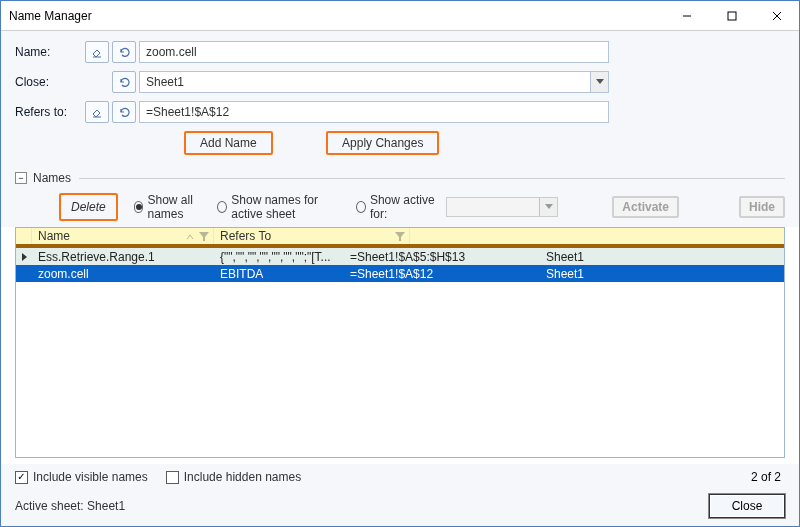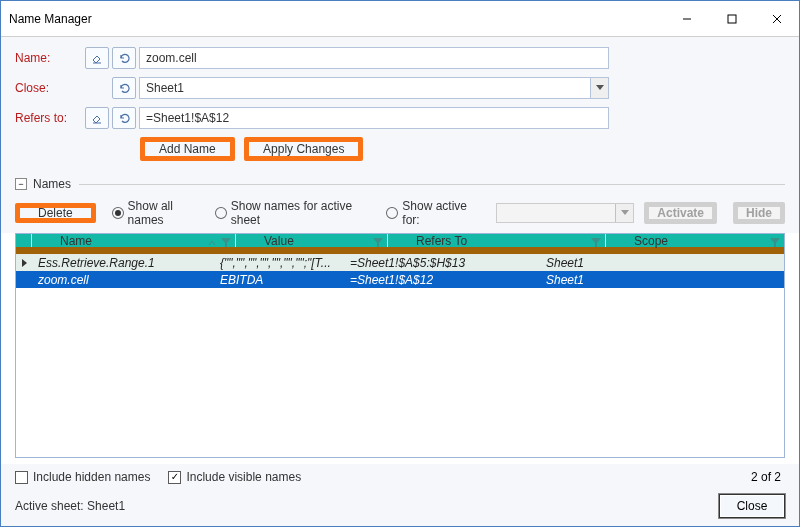--- a/index.html
+++ b/index.html
@@ -3,55 +3,55 @@
 <meta charset="utf-8">
 <style>
   * { box-sizing: border-box; font-family: "Segoe UI", Tahoma, sans-serif; font-size: 12px; }
   html, body { margin:0; padding:0; }
   body { background:#999; }
   .window {
     width:800px; height:527px; background:#fff; border:1px solid #4a7fbf;
     display:flex; flex-direction:column; position:relative;
   }
   .titlebar {
-    height:36px; background:#fff; display:flex; align-items:center;
+    height:30px; background:#fff; display:flex; align-items:center;
     border-bottom:1px solid #d0d0d0;
   }
   .titlebar-title { padding-left:8px; flex:1; color:#000; }
   .titlebar-btn {
     width:45px; height:30px; display:flex; align-items:center; justify-content:center;
     color:#000;
   }
   .titlebar-btn svg { width:10px; height:10px; }
   .form-area { padding:10px 14px 6px 14px; background:#f5f7fb; }
   .form-row { display:flex; align-items:center; margin-bottom:8px; }
-  .form-label { width:70px; color:#b91c1c; }
+  .form-label { width:70px; color:#0f172a; }
   .icon-btn {
     width:24px; height:22px; border:1px solid #a8b8ce; background:#f8fbff;
     display:flex; align-items:center; justify-content:center; margin-right:3px;
     border-radius:2px;
   }
   .icon-btn svg { width:12px; height:12px; }
   .text-input {
     flex:1; height:22px; border:1px solid #b5c4da; padding:0 6px; background:#fff;
     max-width:470px; color:#333;
   }
   .combo {
     flex:1; max-width:470px; height:22px; border:1px solid #b5c4da; background:#fff;
     display:flex; align-items:center; position:relative;
   }
   .combo-text { flex:1; padding:0 6px; color:#333; }
   .combo-arrow {
     width:18px; height:20px; border-left:1px solid #b5c4da; background:#efefef;
     display:flex; align-items:center; justify-content:center;
   }
   .btn {
-    height:24px; padding:0 14px; border:5px solid #f97316; background:#f4f8fc;
+    height:24px; padding:0 14px; border:2px solid #f97316; background:#f4f8fc;
     color:#333; display:inline-flex; align-items:center; justify-content:center;
-    margin-right:6px; border-radius:2px;
+    margin-right:6px; border-radius:2px;margin-left:44px;
   }
   .btn.disabled { color:#a0a0a0; border-color:#d0d0d0; background:#f4f4f4;font-weight:bold; }
   .button-row { margin-left:125px; margin-top:2px; margin-bottom:8px; }
   .section-header {
     display:flex; align-items:center; padding:2px 14px; background:#f5f7fb;
   }
   .collapse-box {
     width:12px; height:12px; border:1px solid #888; display:flex;
     align-items:center; justify-content:center; font-size:9px; margin-right:6px;
     background:#fff; line-height:1;
@@ -72,36 +72,36 @@
   .small-combo {
     width:140px; height:20px; border:1px solid #ccc; background:#f4f4f4;
     display:flex; align-items:center;
   }
   .small-combo .combo-arrow { height:18px; }
   .grid-wrap {
     flex:1; margin:0 14px 6px 14px; border:1px solid #9db5d6; background:#fff;
     display:flex; flex-direction:column; overflow:hidden;
   }
   .grid-header {
-    display:flex; height:20px; border-bottom:7px solid #a16207; background:#14b8a6;gap:22px;
+    display:flex; height:20px; border-bottom:4px solid #a16207; background:#fef9c3;
   }
   .gh-gutter { width:16px; border-right:1px solid #e3e8f0; }
   .gh-cell {
     display:flex; align-items:center; padding:0 6px; color:#333;
     border-right:1px solid #e3e8f0; position:relative;
   }
   .gh-cell .sort-icon, .gh-cell .filter-icon {
     position:absolute; right:4px; top:3px; opacity:.45;
   }
   .col-name { width:182px; }
   .col-value { width:130px; }
   .col-refers { width:196px; }
   .col-scope { flex:1; }
   .grid-body { flex:1; overflow:auto; background:#fff; }
-  .grid-row { display:flex; height:17px; align-items:center;font-style:italic; }
+  .grid-row { display:flex; height:17px; align-items:center; }
   .grid-row .gr-gutter {
     width:16px; height:17px; display:flex; align-items:center; justify-content:center;
   }
   .grid-row .gr-cell { padding:0 6px; white-space:nowrap; overflow:hidden; text-overflow:clip; }
   .grid-row.r0 { background:#e4efec; color:#222; }
   .grid-row.r1 { background:#0a63c8; color:#fff; }
   .row-indicator {
     width:0; height:0; border-top:4px solid transparent; border-bottom:4px solid transparent;
     border-left:5px solid #333;
   }
@@ -114,21 +114,21 @@
     width:13px; height:13px; border:1px solid #5a5a5a; background:#fff;
     display:flex; align-items:center; justify-content:center; font-size:10px;
     line-height:1;
   }
   .checkbox.checked::after { content:"✓"; font-size:10px; color:#000; }
   .count-label { margin-left:auto; color:#000000; padding-right:4px; }
   .bottom-row {
     display:flex; align-items:center; padding:4px 14px 8px 14px; background:#f5f7fb;justify-content:center;
   }
   .close-btn {
-    margin-left:auto; width:66px; height:24px; border:1px solid #333;
+    margin-left:auto; width:76px; height:24px; border:1px solid #333;
     box-shadow: inset 0 0 0 1px #fff, 0 0 0 1px #888;
     background:#f4f8fc; display:flex; align-items:center; justify-content:center;
   }
   .filter-svg { width:10px; height:10px; }
 </style>
 </head>
 <body>
 
 <div class="window">
 
@@ -213,21 +213,21 @@
     </div>
   </div>
 
   <div class="section-header">
     <div class="collapse-box">−</div>
     <div class="section-title">Names</div>
     <div class="section-line"></div>
   </div>
 
   <div class="toolbar-row">
-    <div class="btn" style="height:20px;padding:0 18px;">Delete</div>
+    <div class="btn" style="height:28px;padding:0 10px;font-style:italic;">Delete</div>
     <div class="radio-group">
       <label class="radio-opt">
         <span class="radio-circle">
             <span class="radio-dot"></span>
           </span>
         <span>Show all names</span>
       </label>
       <label class="radio-opt">
         <span class="radio-circle"></span>
         <span>Show names for active sheet</span>
@@ -258,38 +258,22 @@
           <svg class="filter-svg" viewBox="0 0 10 10">
               <path d="M2 7 L5 3 L8 7" fill="none" stroke="#666" stroke-width="1"></path>
             </svg>
         </span>
         <span class="filter-icon">
           <svg class="filter-svg" viewBox="0 0 10 10">
               <path d="M0 0 L10 0 L6 5 L6 9 L4 9 L4 5 Z" fill="#666"></path>
             </svg>
         </span>
       </div>
-      <div class="gh-cell col-value">
-        <span>Value</span>
-        <span class="filter-icon">
-          <svg class="filter-svg" viewBox="0 0 10 10">
-              <path d="M0 0 L10 0 L6 5 L6 9 L4 9 L4 5 Z" fill="#666"></path>
-            </svg>
-        </span>
-      </div>
       <div class="gh-cell col-refers">
         <span>Refers To</span>
-        <span class="filter-icon">
-          <svg class="filter-svg" viewBox="0 0 10 10">
-              <path d="M0 0 L10 0 L6 5 L6 9 L4 9 L4 5 Z" fill="#666"></path>
-            </svg>
-        </span>
-      </div>
-      <div class="gh-cell col-scope" style="border-right:none;">
-        <span>Scope</span>
         <span class="filter-icon">
           <svg class="filter-svg" viewBox="0 0 10 10">
               <path d="M0 0 L10 0 L6 5 L6 9 L4 9 L4 5 Z" fill="#666"></path>
             </svg>
         </span>
       </div>
     </div>
     <div class="grid-body">
       <div class="grid-row r0">
         <div class="gr-gutter">
@@ -305,26 +289,26 @@
         <div class="gr-cell col-name">zoom.cell</div>
         <div class="gr-cell col-value">EBITDA</div>
         <div class="gr-cell col-refers">=Sheet1!$A$12</div>
         <div class="gr-cell col-scope">Sheet1</div>
       </div>
     </div>
   </div>
 
   <div class="footer-row">
     <div class="check-opt">
+      <span class="checkbox checked"></span>
+      <span>Include visible names</span>
+    </div>
+    <div class="check-opt">
       <span class="checkbox"></span>
       <span>Include hidden names</span>
-    </div>
-    <div class="check-opt">
-      <span class="checkbox checked"></span>
-      <span>Include visible names</span>
     </div>
     <div class="count-label">2 of 2</div>
   </div>
 
   <div class="bottom-row">
     <div style="color:#333;">Active sheet:  Sheet1</div>
     <div class="close-btn">Close</div>
   </div>
 
 </div>

